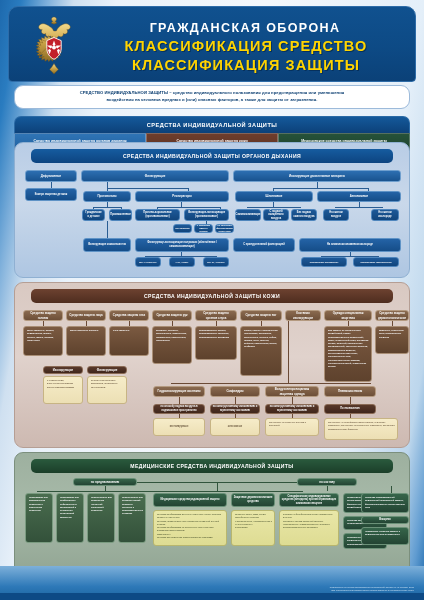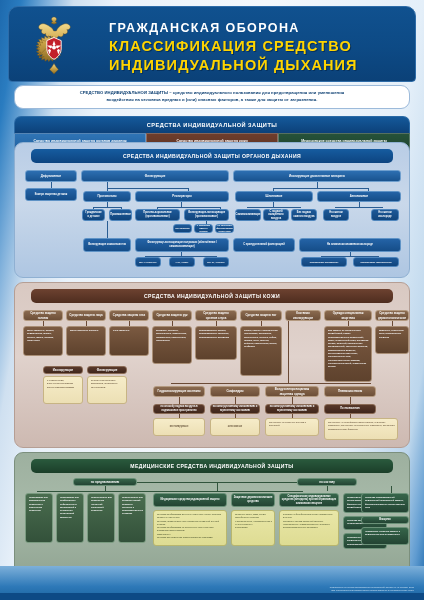--- a/index.html
+++ b/index.html
@@ -18,21 +18,21 @@
   .header{
     position:absolute;left:8px;top:6px;width:408px;height:76px;
     background:linear-gradient(180deg,#10518f 0%,#0d4a85 55%,#0b4178 100%);
     border-radius:10px 10px 4px 4px;
     border:1px solid #2e6ca8;
     box-sizing:border-box;
   }
   .emblem{
     position:absolute;left:14px;top:6px;width:62px;height:64px;
   }
-  .hdr-txt{position:absolute;left:100px;top:8px;right:12px;text-align:left;}
+  .hdr-txt{position:absolute;left:84px;top:8px;right:12px;text-align:center;}
   .gd{
     color:#ffffff;font-weight:bold;font-size:12.5px;letter-spacing:1.4px;
     margin:6px 6px 3px 0;
   }
   .title1,.title2{
     color:#ffd400;font-weight:bold;font-size:14.5px;letter-spacing:1.1px;
     margin:1px 4px 0 0;line-height:1.22;
     text-shadow:1px 1px 0 #06305c;
   }
   
@@ -143,21 +143,21 @@
           <path d="M38 32.6l-3.7 2.9-1.4-1.2.5-1.8z"></path>
           <path d="M24 32.6l4.6-.1.5 1.8-1.4 1.2z"></path>
           <path d="M35.4 41.6l-1.4-4.4 1.4-1.2 1.6 1z"></path>
           <path d="M26.6 41.6l-1.6-4.6 1.6-1 1.4 1.2z"></path>
         </g>
       </svg>
     </div>
     <div class="hdr-txt">
       <div class="gd">ГРАЖДАНСКАЯ ОБОРОНА</div>
       <div class="title1">КЛАССИФИКАЦИЯ СРЕДСТВО</div>
-      <div class="title2">ИНДИВИДУАЛЬНОЙ ДЫХАНИЯ</div>
+      <div class="title2">КЛАССИФИКАЦИЯ ЗАЩИТЫ</div>
     </div>
   </div>
 
   <div class="definition">
     <div class="dl">СРЕДСТВО ИНДИВИДУАЛЬНОЙ ЗАЩИТЫ – средство индивидуального пользования для предотвращения или уменьшения</div>
     <div class="dl">воздействия на человека вредных и (или) опасных факторов, а также для защиты от загрязнения.</div>
   </div>
 
   <div class="siz-wrap">
     <div class="siz-head">СРЕДСТВА ИНДИВИДУАЛЬНОЙ ЗАЩИТЫ</div>

